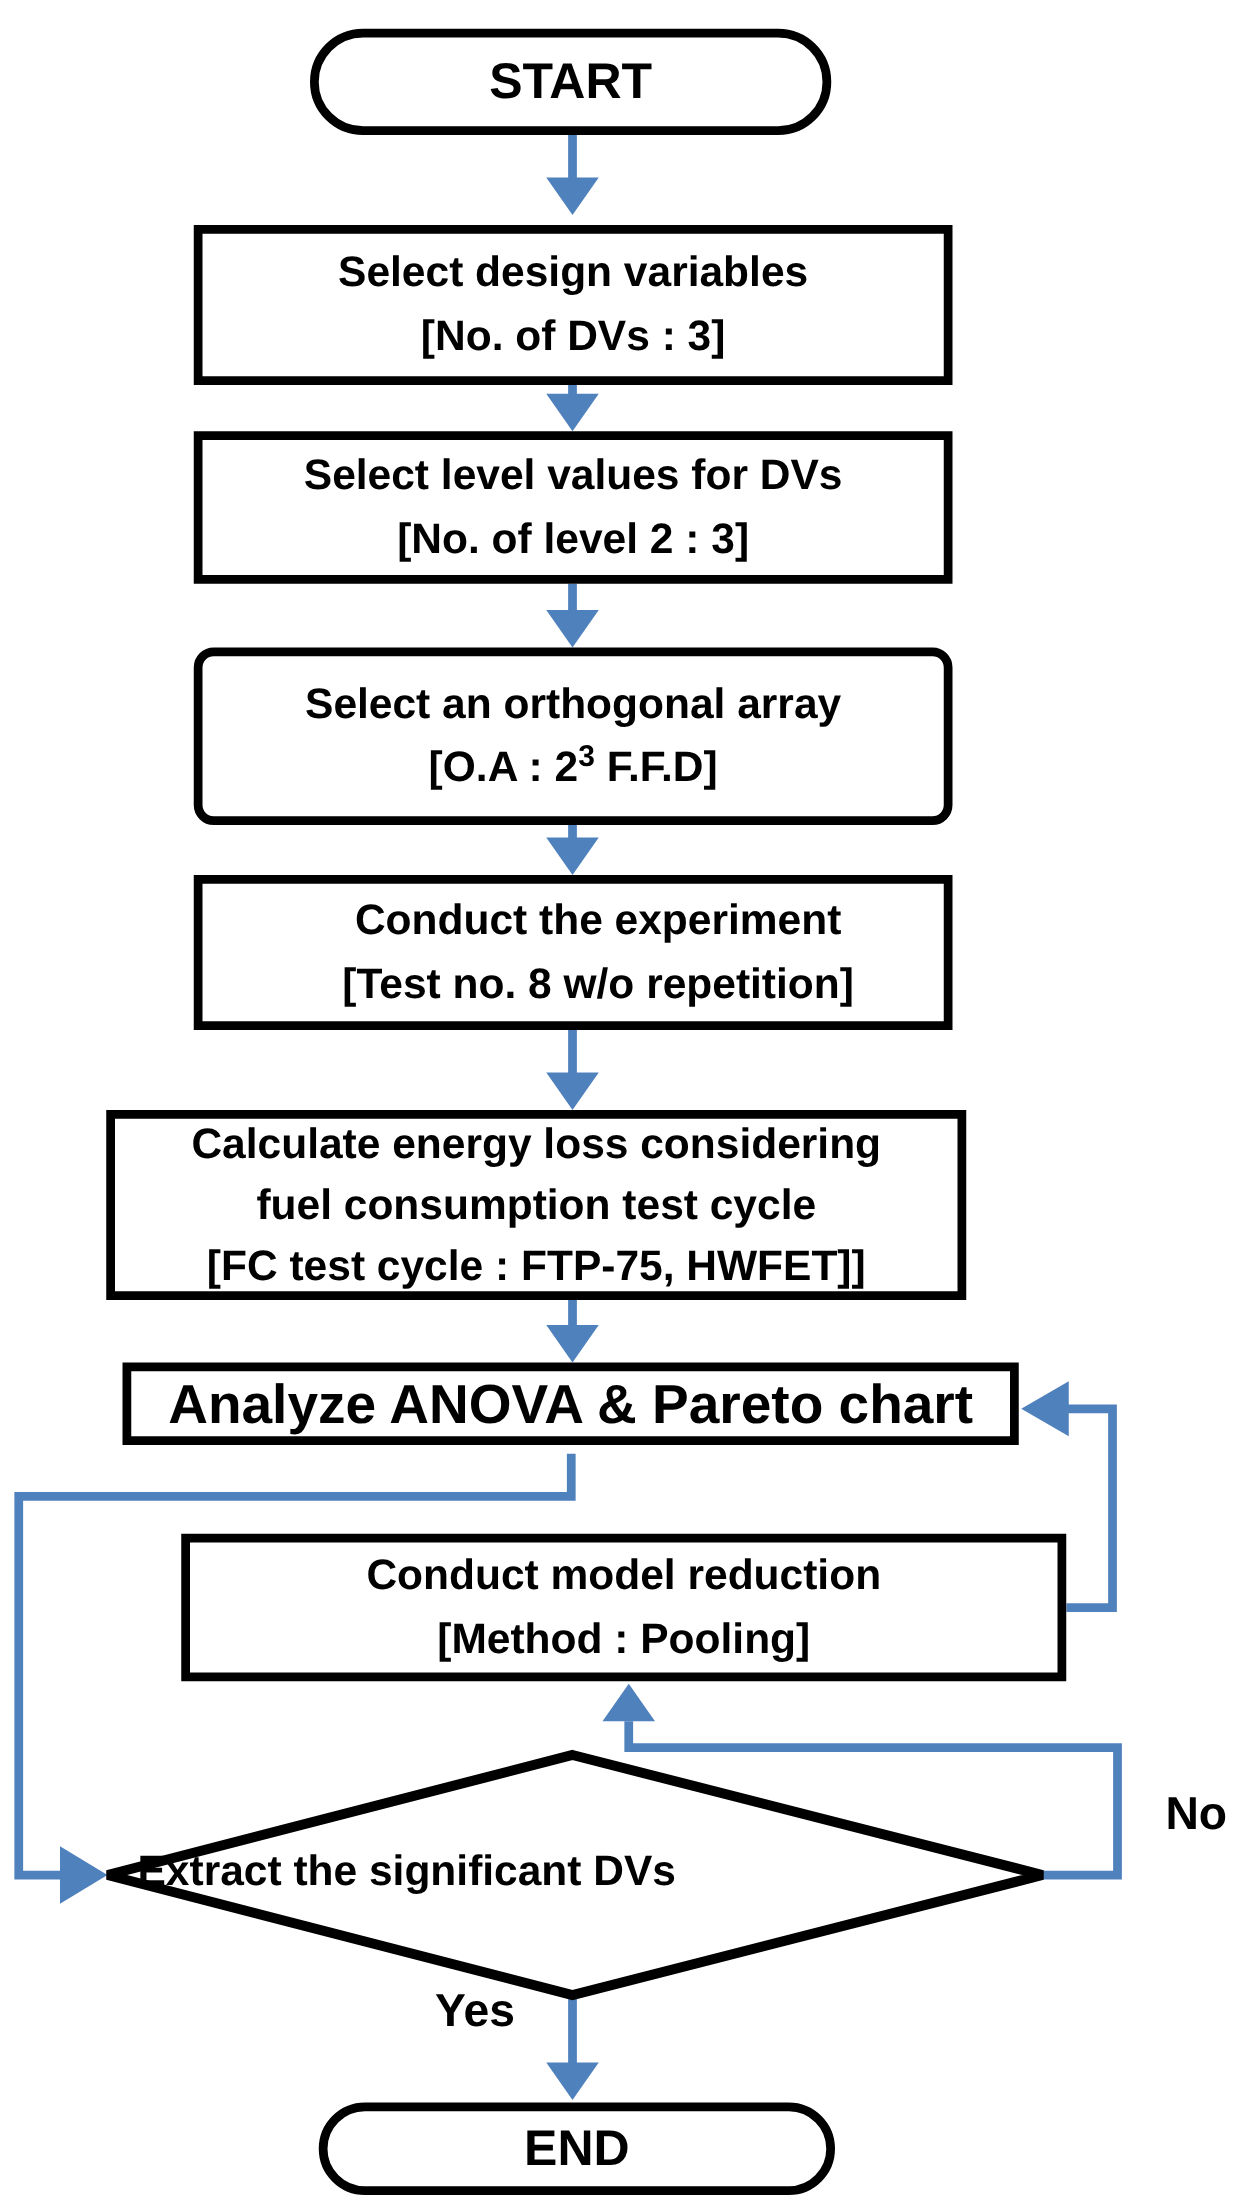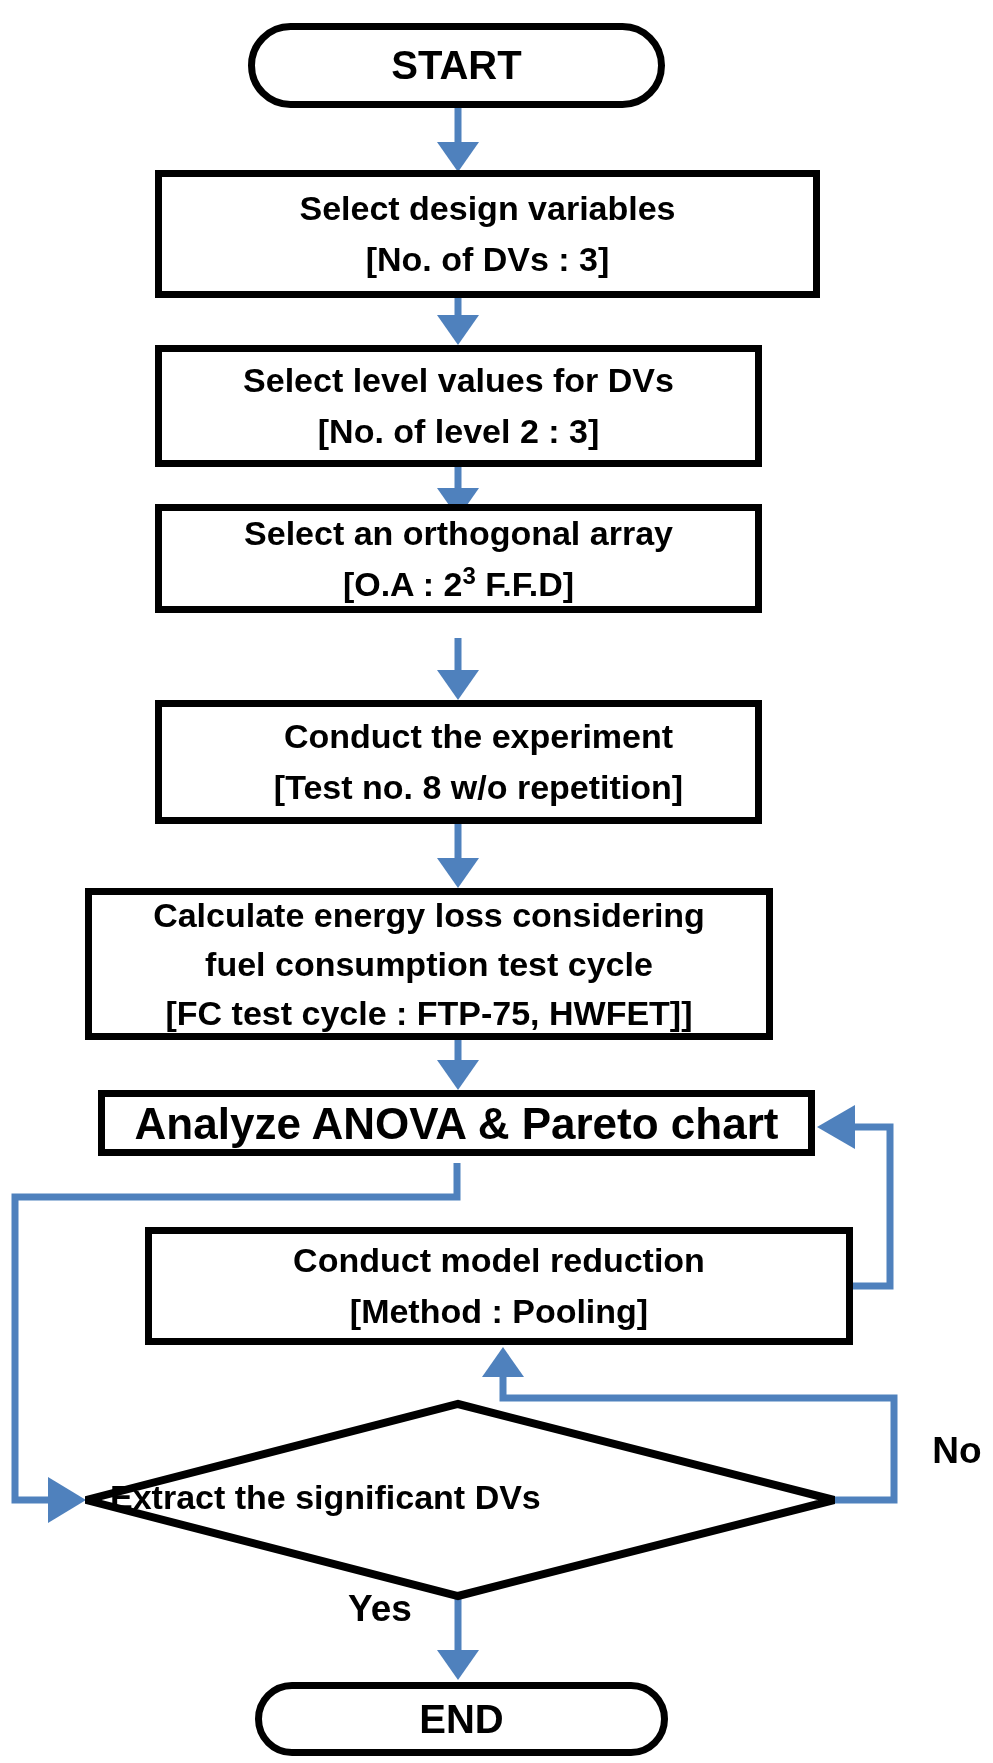--- a/index.html
+++ b/index.html
@@ -81,31 +81,31 @@
       <polygon points="437,1650 479,1650 458,1680"></polygon>
     </g>
 
     <polygon points="458,1404 834,1500 458,1596 86,1500" fill="#ffffff" stroke="#000000" stroke-width="8"></polygon>
   </svg>
 
   <div class="node stadium" style="left:248px;top:23px;width:417px;height:85px;">
     <span>START</span>
   </div>
 
-  <div class="node process" style="left:155px;top:170px;width:665px;height:128px;">
+  <div class="node process" style="left:155px;top:180px;width:607px;height:128px;">
     <span class="ln">Select design variables</span>
     <span class="ln">[No. of DVs : 3]</span>
   </div>
 
   <div class="node process" style="left:155px;top:345px;width:607px;height:122px;">
     <span class="ln">Select level values for DVs</span>
     <span class="ln">[No. of level 2 : 3]</span>
   </div>
 
-  <div class="node process" style="left:155px;top:504px;width:607px;height:109px;">
+  <div class="node process" style="left:155px;top:518px;width:607px;height:142px;border-radius:16px;">
     <span class="ln">Select an orthogonal array</span>
     <span class="ln"><span>[O.A : 2</span><sup class="pw">3</sup><span> F.F.D]</span></span>
   </div>
 
   <div class="node process" style="left:155px;top:700px;width:607px;height:124px;padding-left:40px;">
     <span class="ln">Conduct the experiment</span>
     <span class="ln">[Test no. 8 w/o repetition]</span>
   </div>
 
   <div class="node process" style="left:85px;top:888px;width:688px;height:152px;line-height:49px;">

